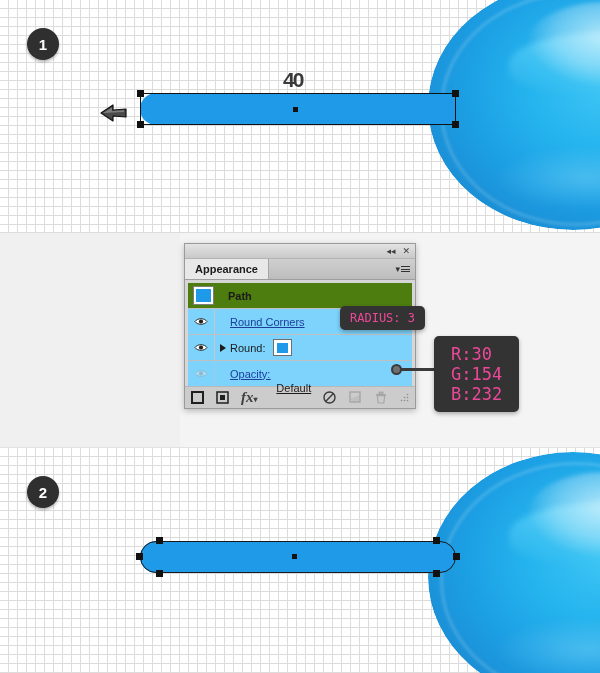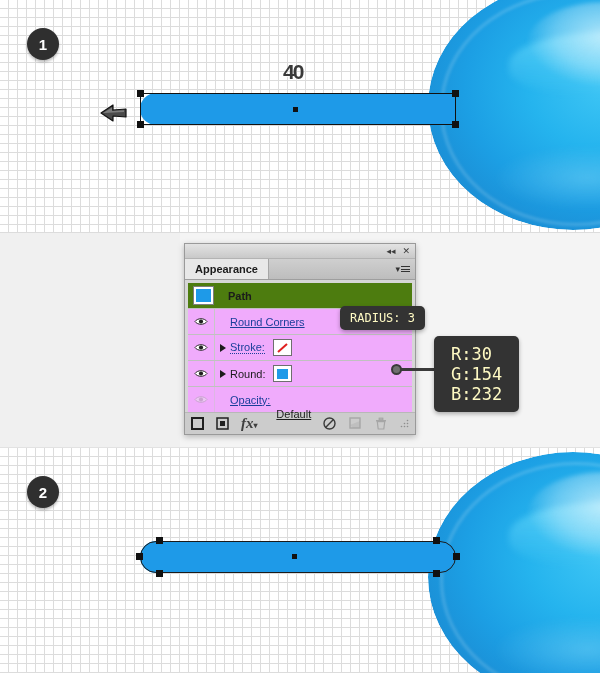--- a/index.html
+++ b/index.html
@@ -155,21 +155,21 @@
     padding-right:5px;gap:2px;
     background:linear-gradient(to bottom,#cfcfcf,#bdbdbd);
   }
   .menu-ico{display:flex;align-items:center;gap:1px;font-size:9px;color:#333;}
   .hamb{display:inline-block;width:9px;}
   .hamb i{display:block;height:1px;background:#333;margin:1.5px 0;}
 
   .panel-body{background:#d6d6d6;padding:3px 3px 0 3px;}
   .row{
     display:flex;align-items:center;height:25px;
-    background:#f0abfc;
+    background:#7dd3fc;
     border-bottom:1px solid #c0c0c0;
     position:relative;
   }
   .row.first{background:#4d7c0f;}
   .eye{
     width:26px;display:flex;align-items:center;justify-content:center;
     flex:0 0 26px;border-right:1px solid #c7c7c7;height:100%;
   }
   .arrow-col{width:15px;flex:0 0 15px;display:flex;align-items:center;justify-content:center;}
   .tri{width:0;height:0;border-left:6px solid #1c1c1c;border-top:4px solid transparent;border-bottom:4px solid transparent;}
@@ -192,37 +192,37 @@
 
   .panel-foot{
     height:21px;background:#ccc;display:flex;align-items:center;
     border-top:1px solid #b8b8b8;padding:0 6px;gap:12px;
   }
   .foot-left{display:flex;align-items:center;gap:12px;}
   .foot-right{margin-left:auto;display:flex;align-items:center;gap:13px;}
 
   
   .tip{
-    position:absolute;background:#333333;color:#fef9c3;
+    position:absolute;background:#333333;color:#ec4899;
     border-radius:5px;font-family:"DejaVu Sans Mono", monospace;
     box-shadow:0 2px 4px rgba(0,0,0,0.3);
   }
   #tip-radius{left:340px;top:306px;padding:5px 10px;font-size:12px;white-space:nowrap;}
   #tip-rgb{left:434px;top:336px;padding:8px 17px;font-size:17px;line-height:1.18;}
   .connector{
     position:absolute;left:396px;top:368px;width:40px;height:3px;background:#3a3a3a;
   }
   .knob{
     position:absolute;left:391px;top:364px;width:11px;height:11px;border-radius:50%;
     background:#6f6f6f;border:2px solid #3a3a3a;box-sizing:border-box;
   }
 
   
   .label40{
-    position:absolute;left:283px;top:60px;
+    position:absolute;left:283px;top:68px;
     font-size:21px;font-weight:bold;color:#3a3a3a;
     text-shadow:0 1px 1px rgba(255,255,255,0.9);
     letter-spacing:-2px;
   }
 </style>
 </head>
 <body>
 
 <div class="stage">
 
@@ -295,38 +295,20 @@
         <div class="eye">
           <svg width="14" height="9" viewBox="0 0 14 9">
             <path d="M1 4.5 C3.5 0.8, 10.5 0.8, 13 4.5 C10.5 8.2, 3.5 8.2, 1 4.5 Z" fill="#fff" stroke="#2a2a2a" stroke-width="1"></path>
             <circle cx="7" cy="4.5" r="2.1" fill="#1f1f1f"></circle>
           </svg>
         </div>
         <div class="arrow-col"></div>
         <span class="rowlabel lnk">Round Corners</span>
       </div>
 
-      <div class="row">
-        <div class="eye">
-          <svg width="14" height="9" viewBox="0 0 14 9">
-            <path d="M1 4.5 C3.5 0.8, 10.5 0.8, 13 4.5 C10.5 8.2, 3.5 8.2, 1 4.5 Z" fill="#fff" stroke="#2a2a2a" stroke-width="1"></path>
-            <circle cx="7" cy="4.5" r="2.1" fill="#1f1f1f"></circle>
-          </svg>
-        </div>
-        <div class="arrow-col">
-            <div class="tri"></div>
-          </div>
-        <span class="rowlabel lnk dotted">Stroke:</span>
-        <div class="swatch-outer">
-          <svg class="swatch-in" viewBox="0 0 11 10">
-            <rect x="0" y="0" width="11" height="10" fill="#fff"></rect>
-            <line x1="1" y1="9" x2="10" y2="1" stroke="#e02020" stroke-width="2"></line>
-          </svg>
-        </div>
-      </div>
 
       <div class="row">
         <div class="eye">
           <svg width="14" height="9" viewBox="0 0 14 9">
             <path d="M1 4.5 C3.5 0.8, 10.5 0.8, 13 4.5 C10.5 8.2, 3.5 8.2, 1 4.5 Z" fill="#fff" stroke="#2a2a2a" stroke-width="1"></path>
             <circle cx="7" cy="4.5" r="2.1" fill="#1f1f1f"></circle>
           </svg>
         </div>
         <div class="arrow-col">
             <div class="tri"></div>

